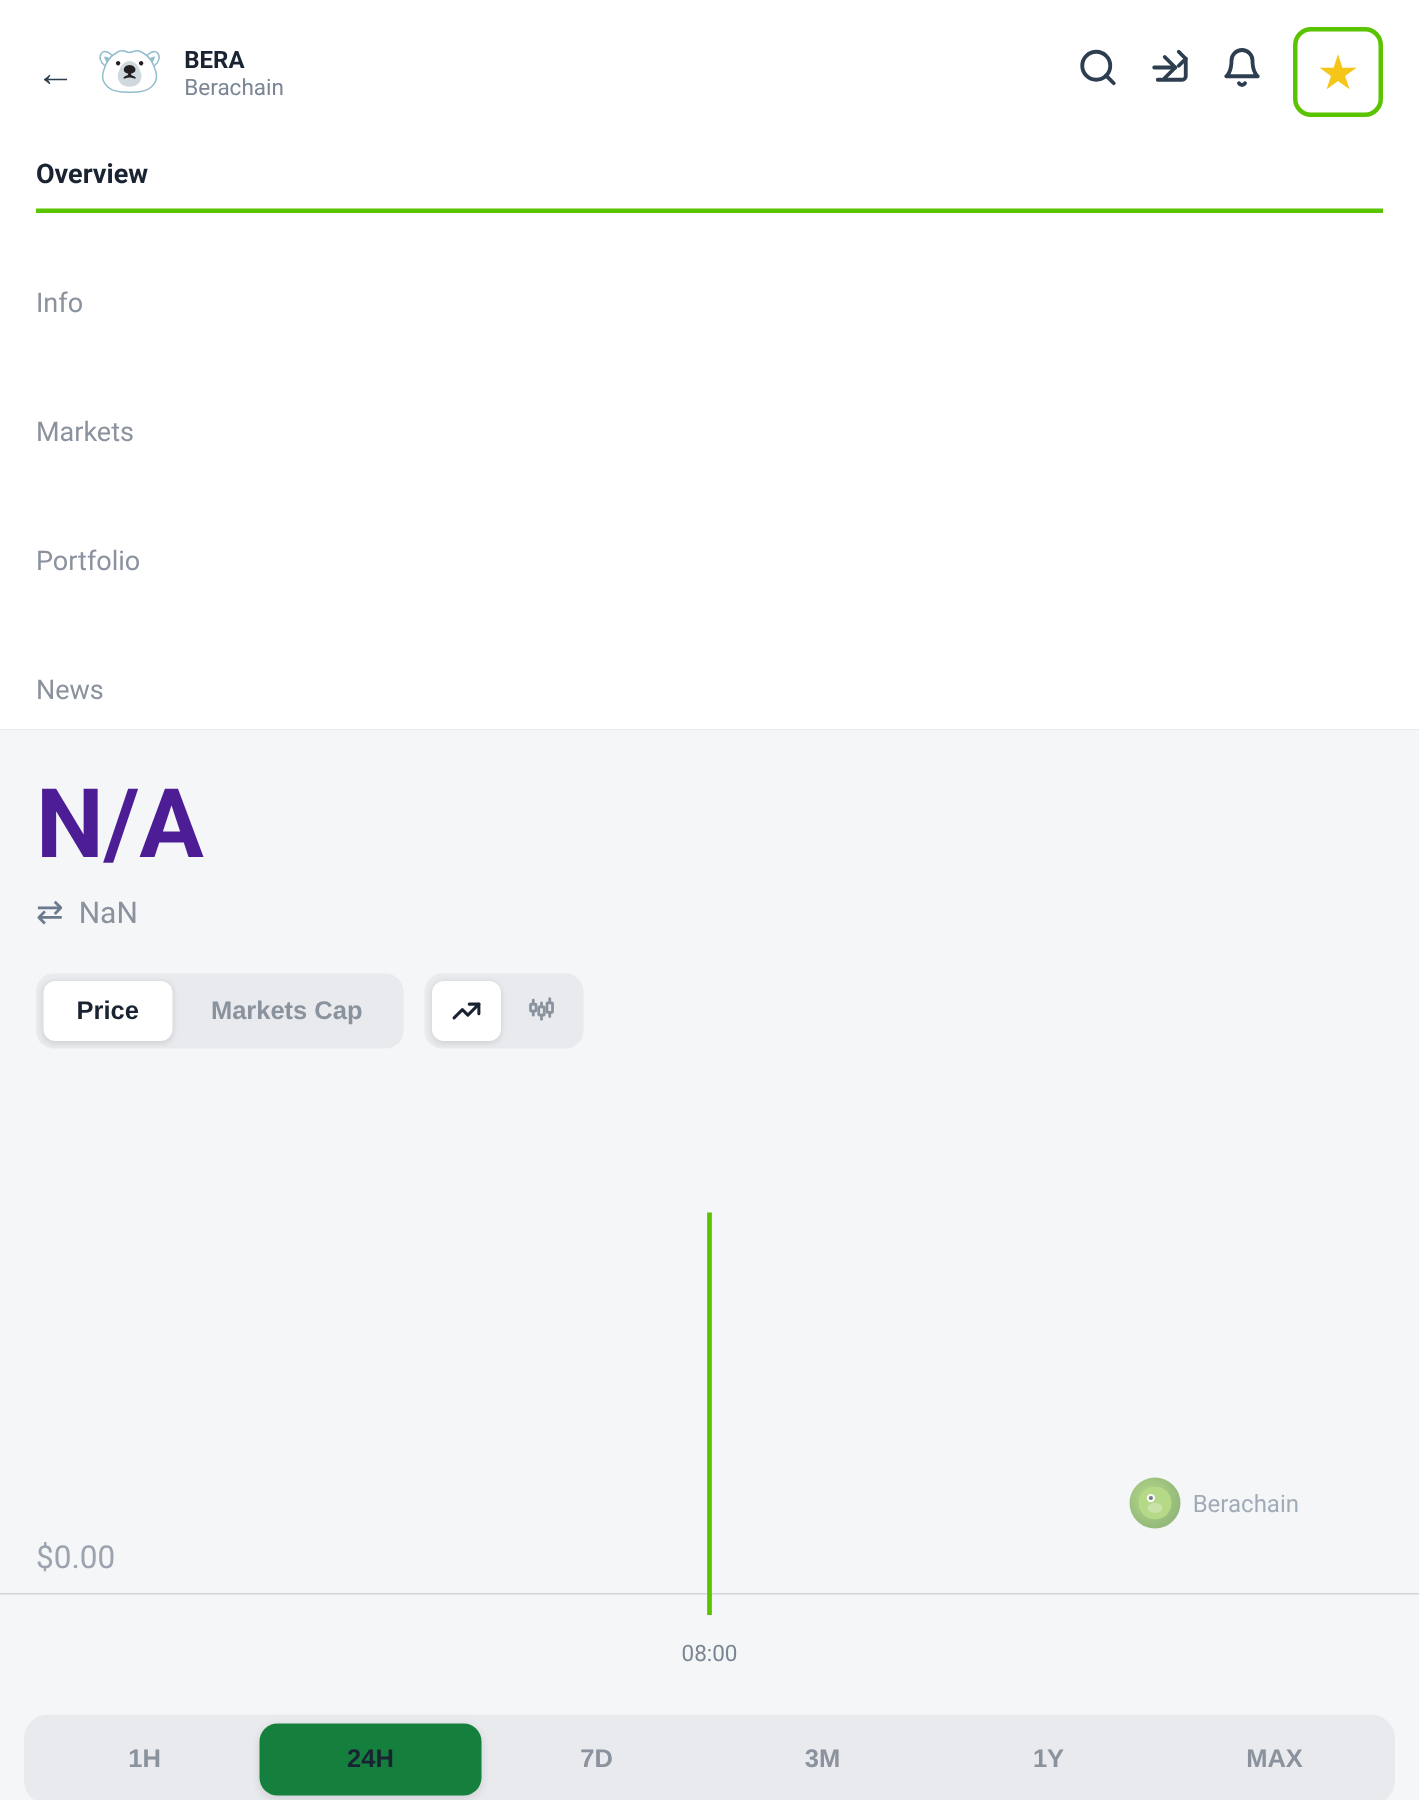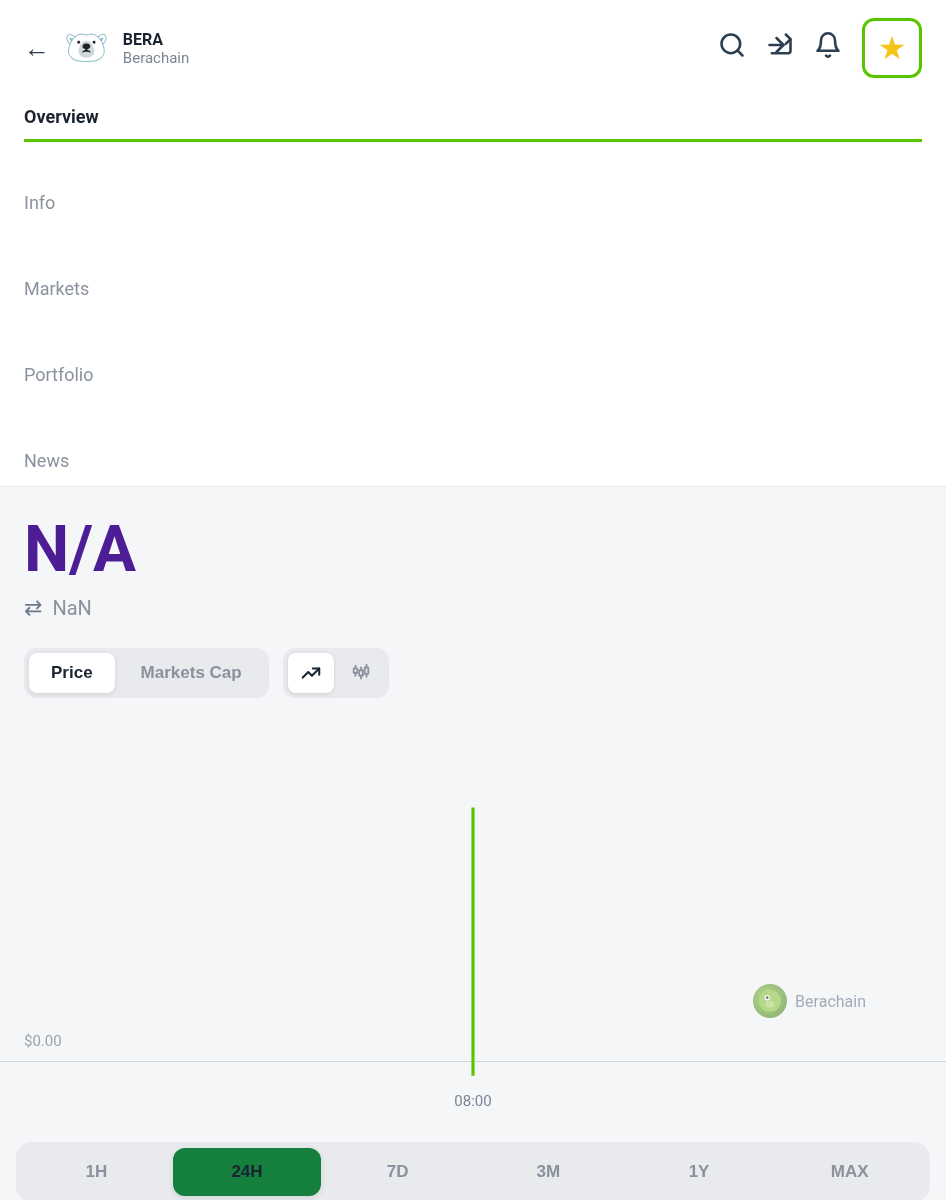--- a/index.html
+++ b/index.html
@@ -332,21 +332,21 @@
   </div>
 
   <div class="chart-container" style="position:relative; height:400px; margin: 0 -24px; padding: 0;">
     <svg class="chart-svg" viewBox="0 0 898 340" preserveAspectRatio="none" style="width:100%;height:320px;display:block;">
 
       <line x1="0" y1="280" x2="898" y2="280" stroke="#d0d4d8" stroke-width="1"></line>
 
       <line x1="449" y1="10" x2="449" y2="295" stroke="#5bc400" stroke-width="3"></line>
     </svg>
 
-    <div style="position:absolute; left:24px; bottom:68px; font-size:15px; color:#9aa3ae;margin-top:36px;">$0.00</div>
+    <div style="position:absolute; left:24px; bottom:68px; font-size:21px; color:#9aa3ae;margin-top:36px;">$0.00</div>
 
     <div class="coingecko-watermark">
       <div class="coingecko-logo">
         <svg width="22" height="22" viewBox="0 0 40 40">
           <circle cx="20" cy="20" r="20" fill="#8dc63f"></circle>
           <circle cx="15" cy="14" r="5" fill="#fff"></circle>
           <circle cx="15" cy="14" r="2.5" fill="#1a2332"></circle>
           <ellipse cx="20" cy="26" rx="9" ry="6" fill="#fff" opacity="0.3"></ellipse>
         </svg>
       </div>

